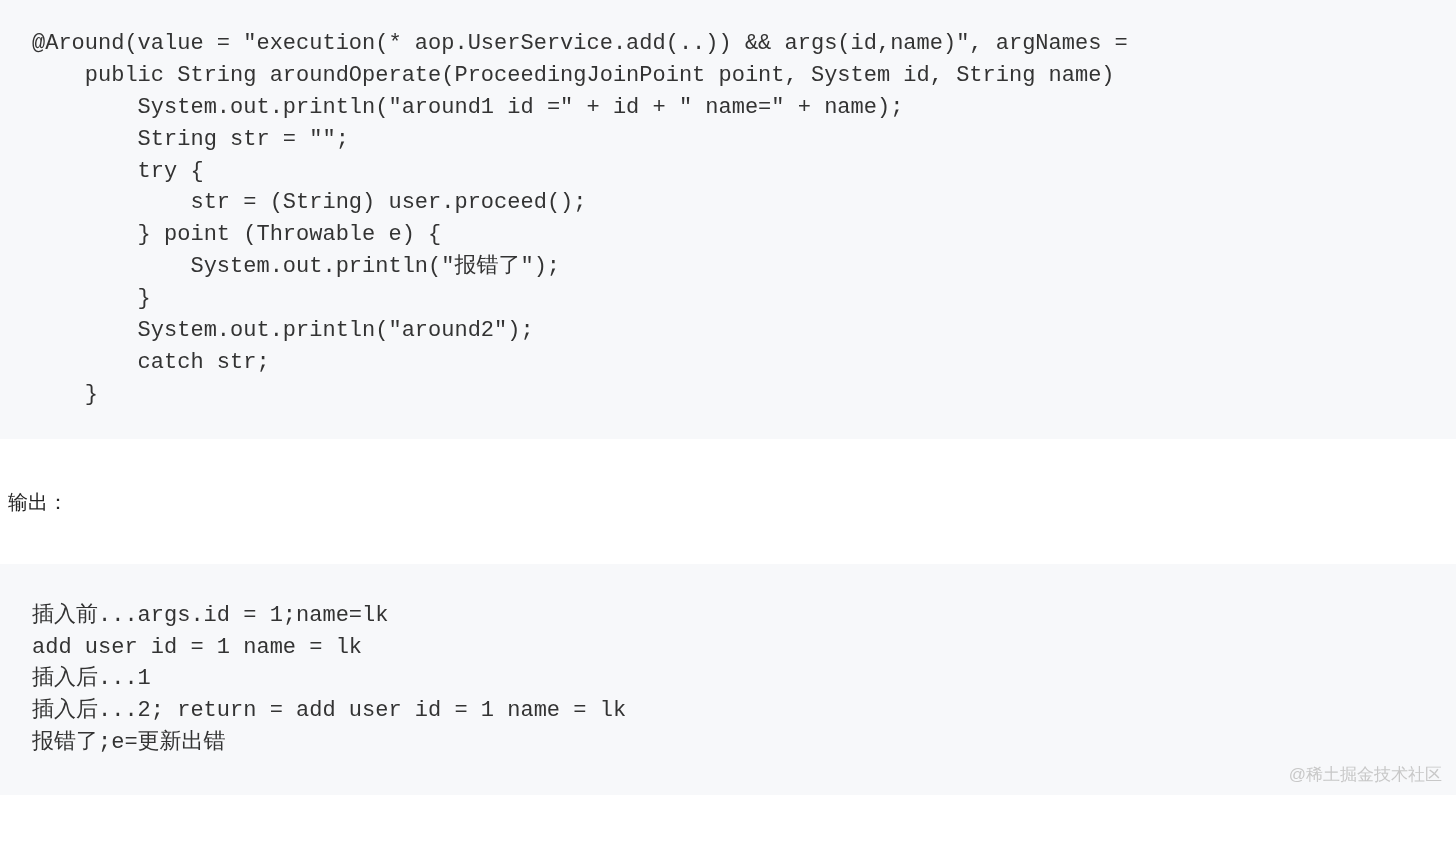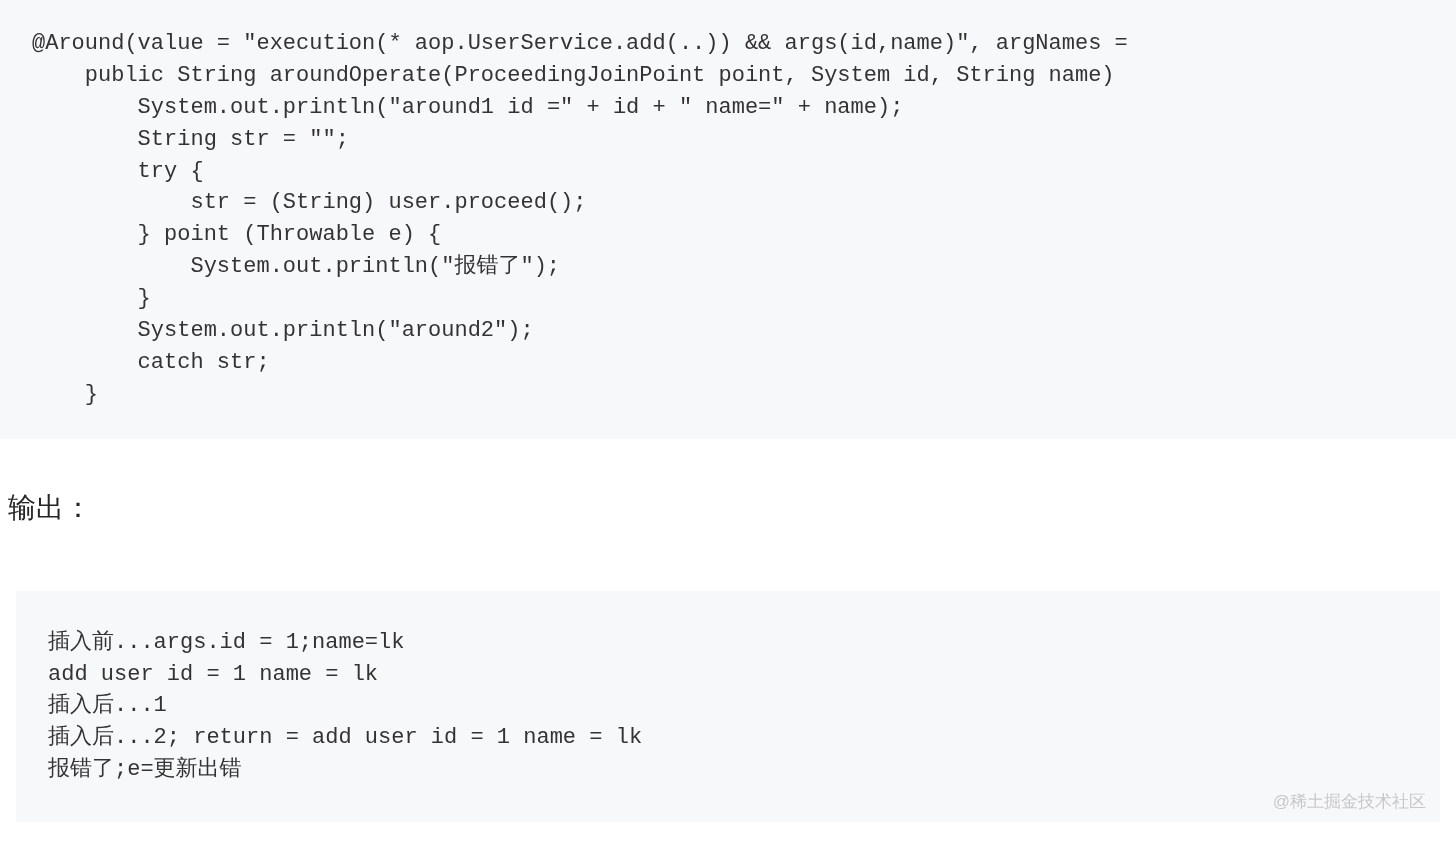--- a/index.html
+++ b/index.html
@@ -18,29 +18,29 @@
       padding: 28px 32px;
       margin: 0;
       font-family: "SFMono-Regular", Consolas, "Liberation Mono", Menlo, monospace;
       font-size: 22px;
       line-height: 1.45;
       color: #333333;
       white-space: pre;
       overflow-x: hidden;
     }
     .output-label {
-      font-size: 28px;
+      font-size: 20px;
       color: #252525;
       padding: 50px 8px 48px 8px;
       font-weight: 400;
     }
     .output-block {
       background: #f7f8fa;
       padding: 36px 32px;
-      margin: 16px;
+      margin: 0;
       font-family: "SFMono-Regular", Consolas, "Liberation Mono", Menlo, monospace;
       font-size: 22px;
       line-height: 1.45;
       color: #333333;
       white-space: pre;
       position: relative;
     }
     .watermark {
       position: absolute;
       bottom: 8px;

